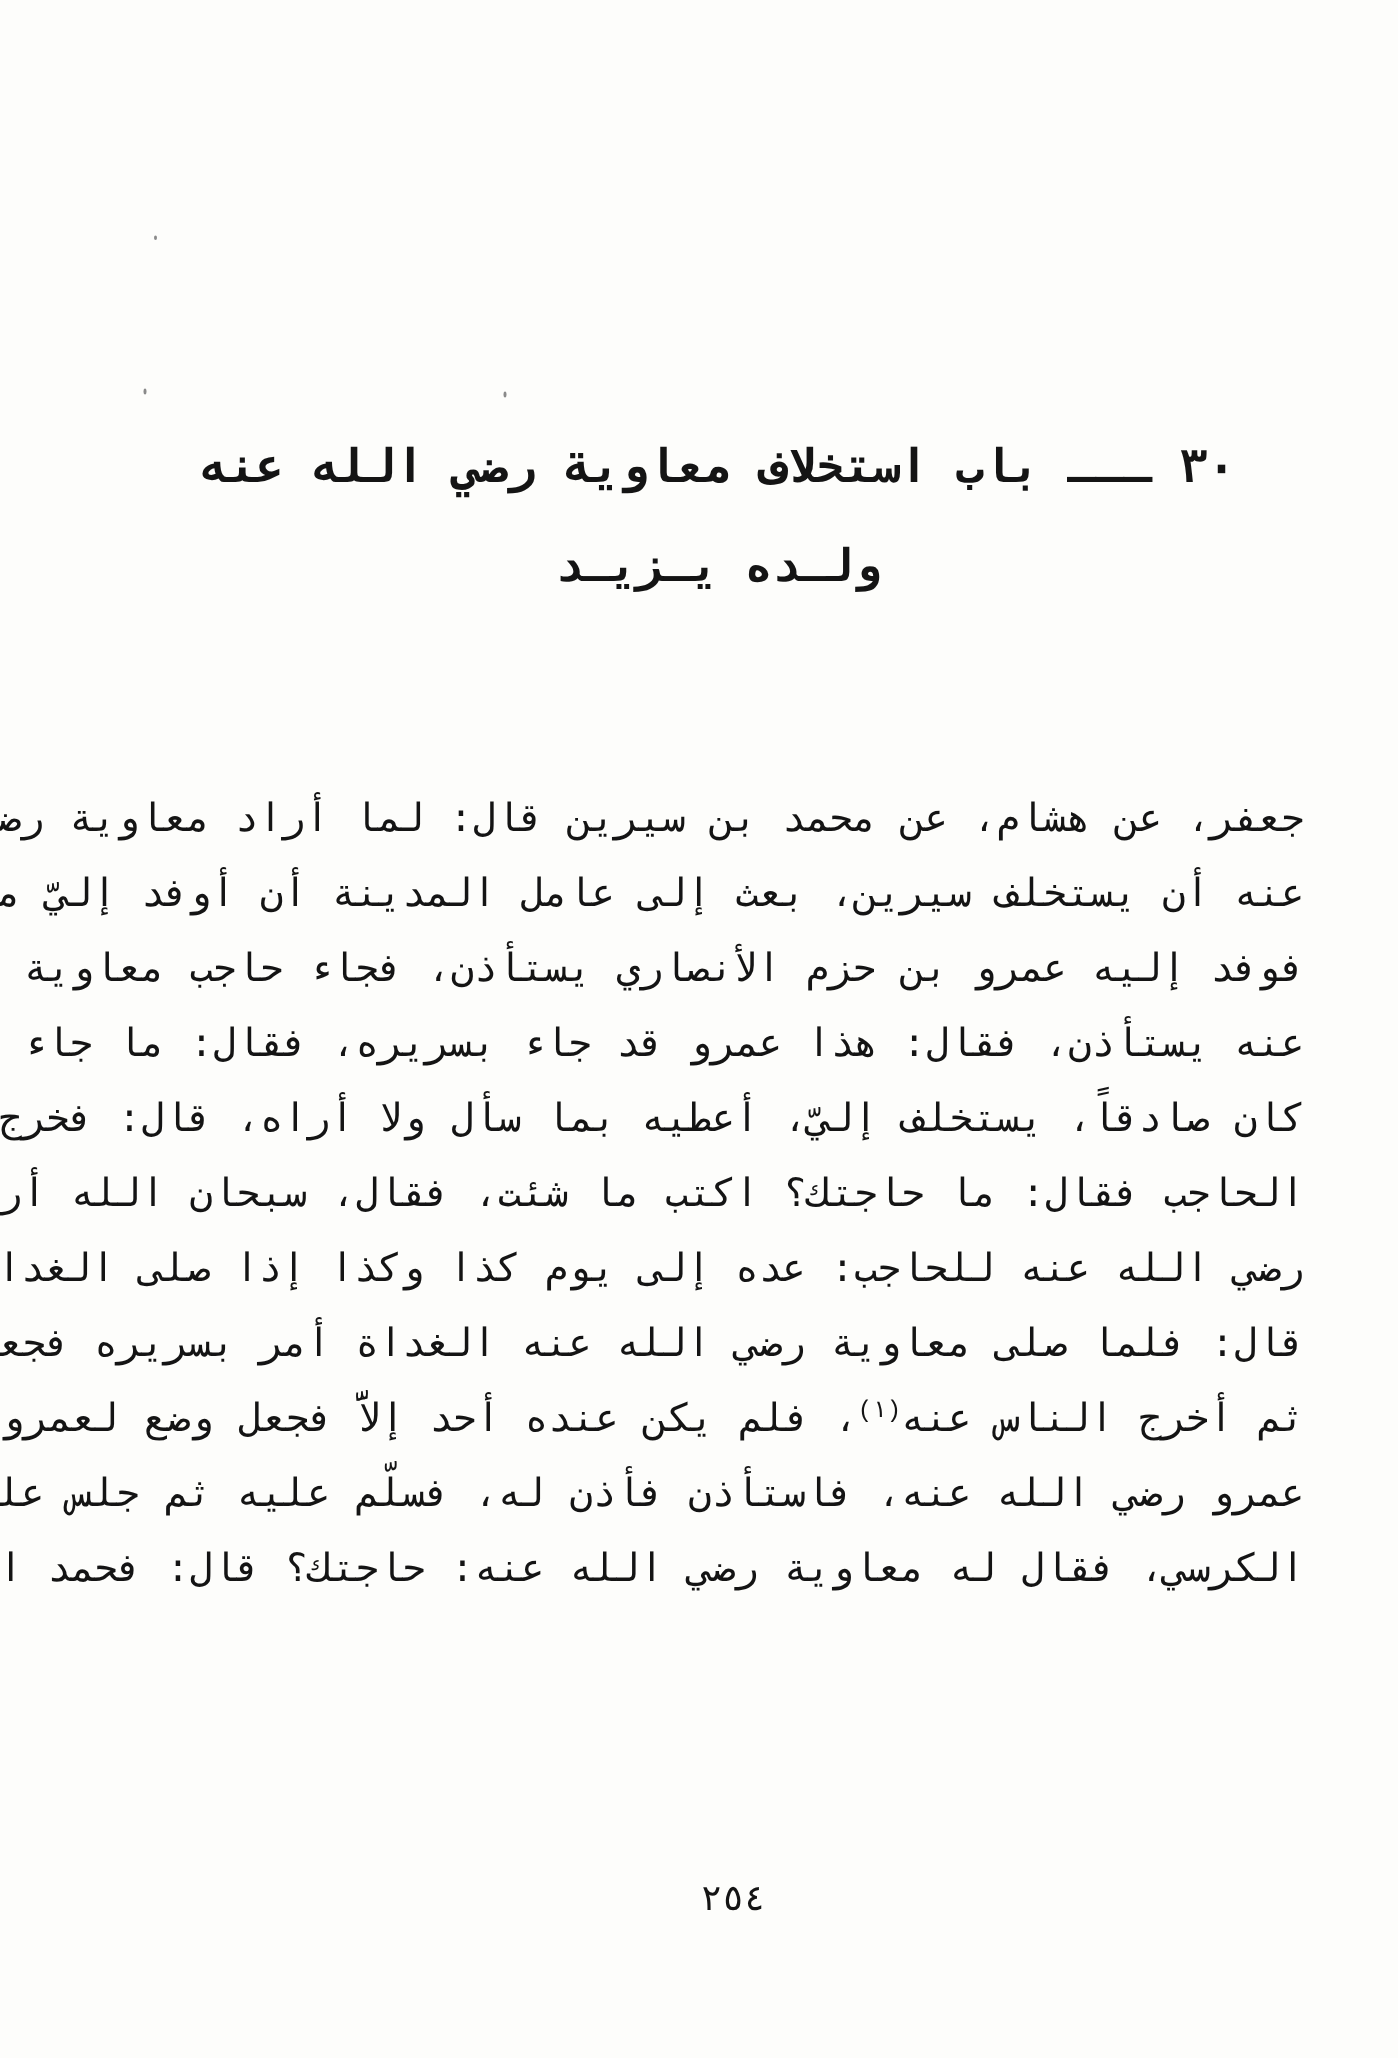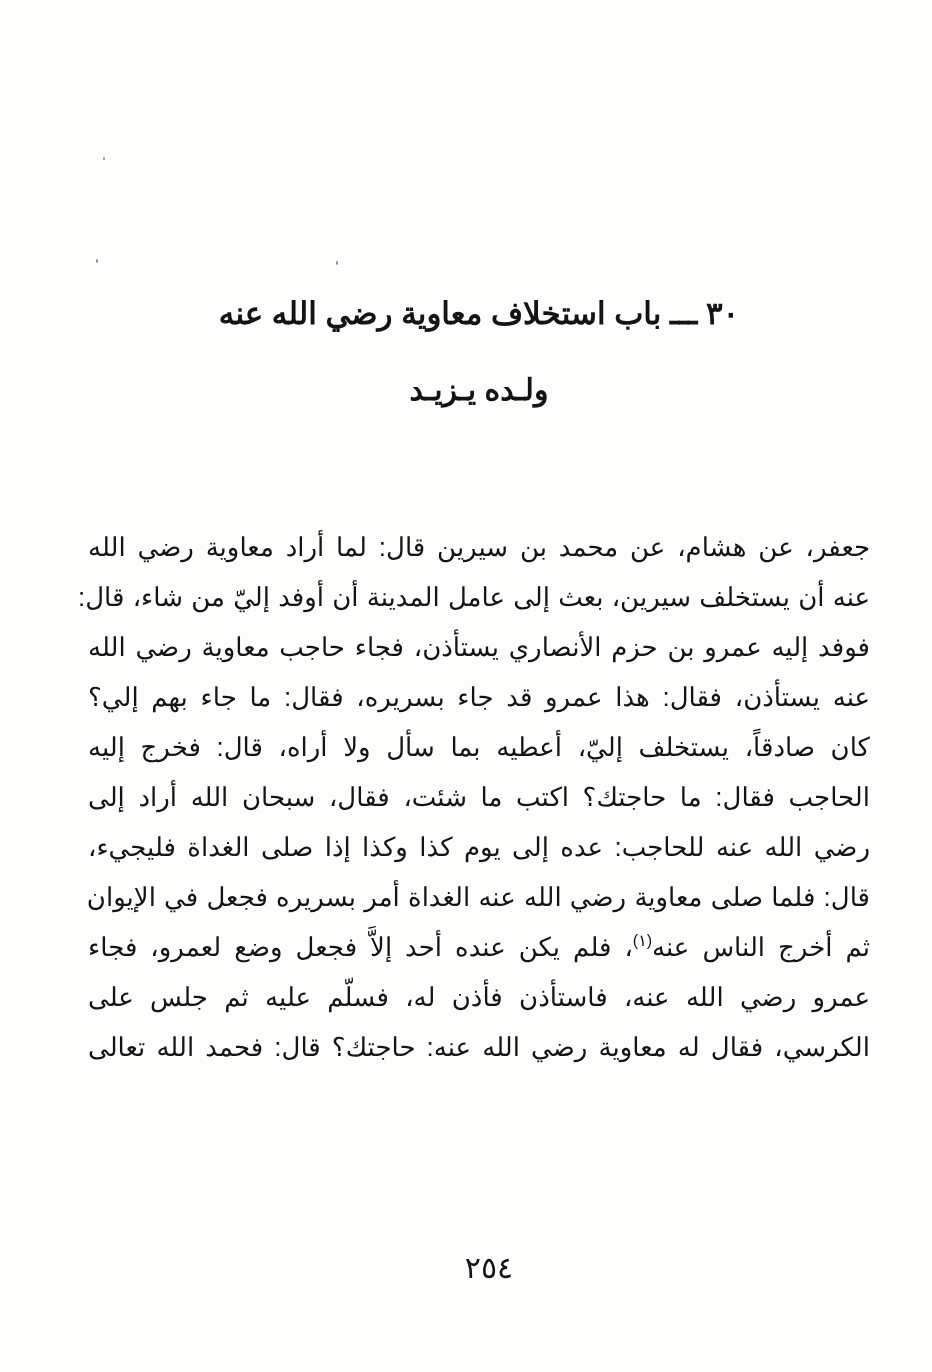--- a/index.html
+++ b/index.html
@@ -7,36 +7,36 @@
     padding: 0;
     background: #e8e8e8;
   }
   .page {
     position: relative;
     width: 932px;
     height: 1372px;
     margin: 0 auto;
     background: #fdfdfb;
     overflow: hidden;
-    font-family: Liberation Sans, sans-serif;
+    font-family: Liberation Mono, monospace;
     color: #141414;
     direction: rtl;
   }
   .heading {
     position: absolute;
     top: 288px;
     right: 62px;
     width: 782px;
     text-align: center;
     font-weight: bold;
     font-size: 31px;
     line-height: 52px;
   }
   .heading .h-line2 {
-    margin-top: 24px;
+    margin-top: 14px;
     font-size: 30px;
     letter-spacing: 0;
   }
   .body-block {
     position: absolute;
     top: 522px;
     right: 62px;
     width: 782px;
     font-size: 26px;
   }
@@ -58,21 +58,21 @@
     font-size: 16px;
     vertical-align: super;
     line-height: 0;
   }
   .page-number {
     position: absolute;
     top: 1248px;
     right: 62px;
     width: 762px;
     text-align: center;
-    font-size: 30px;
+    font-size: 24px;
     line-height: 40px;
   }
   .speck {
     position: absolute;
     background: #8a8a8a;
     border-radius: 50%;
   }
   .speck.s1 { left: 103px; top: 157px; width: 2px; height: 3px; }
   .speck.s2 { left: 96px;  top: 259px; width: 2px; height: 4px; }
   .speck.s3 { left: 336px; top: 261px; width: 2px; height: 4px; }

